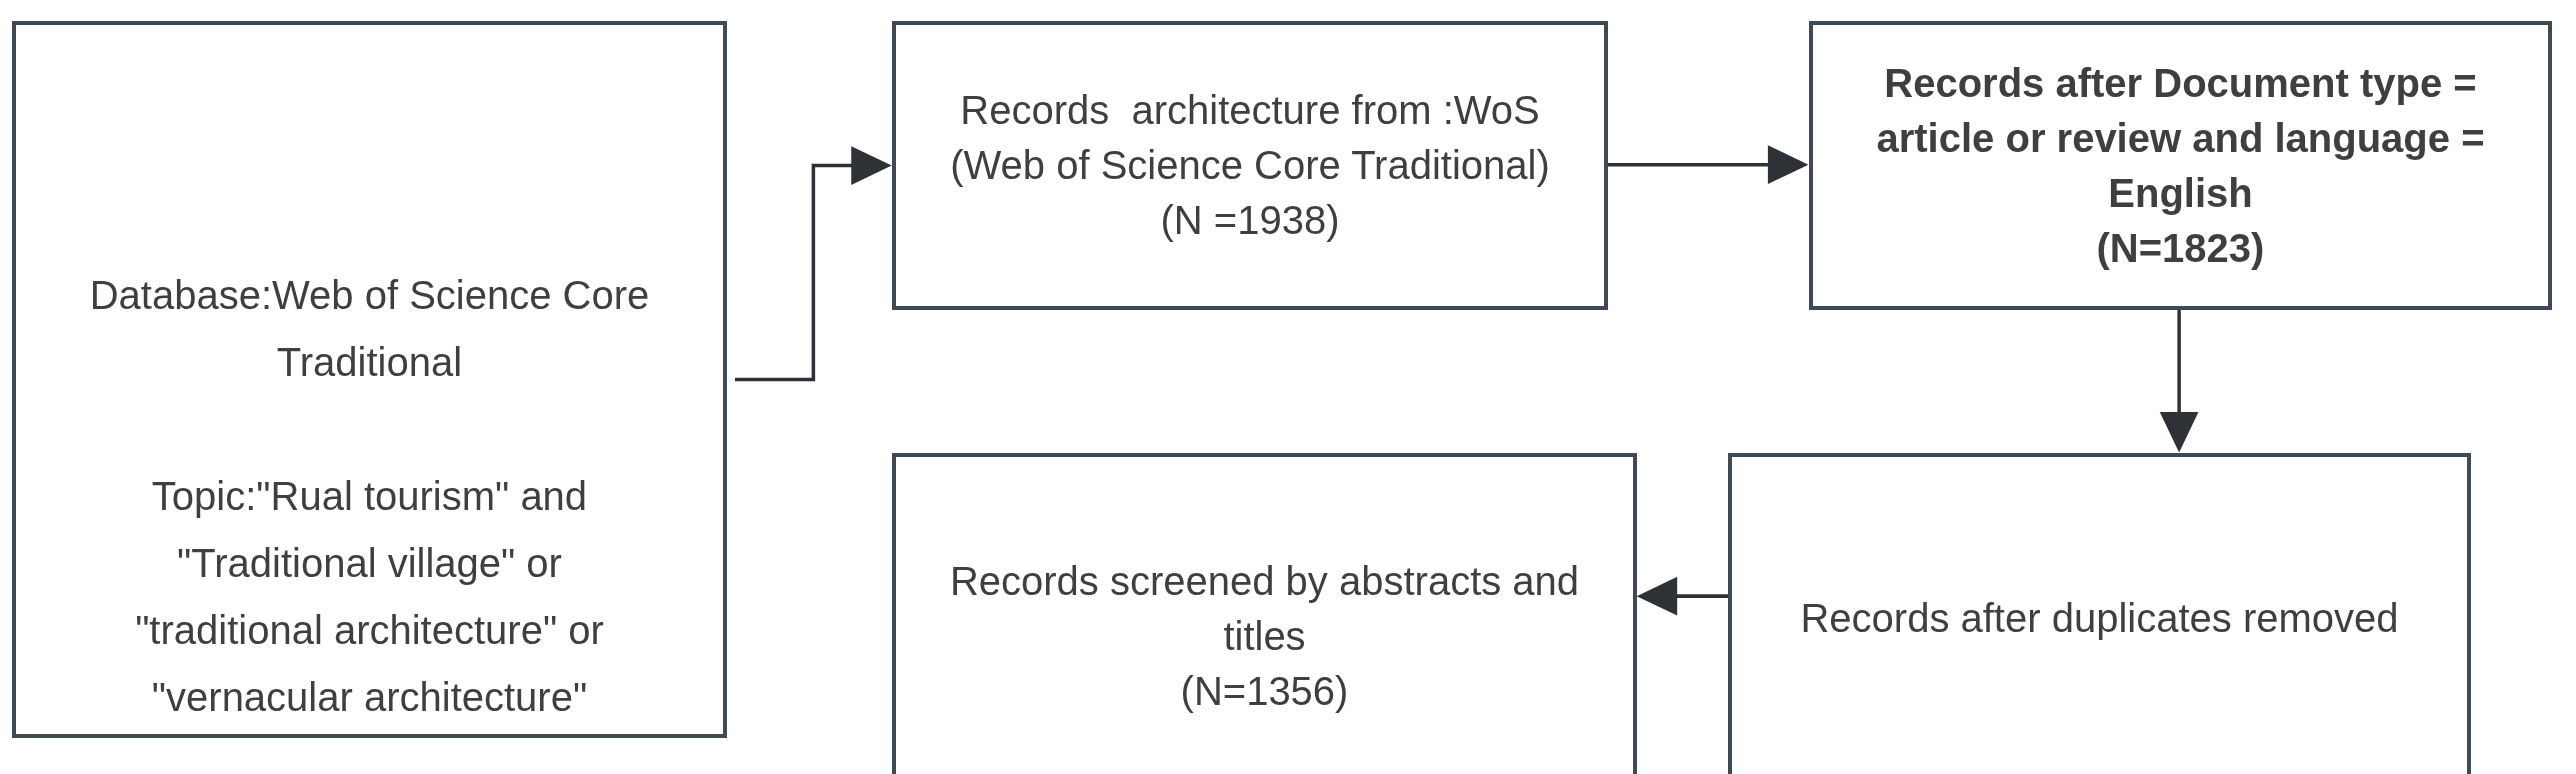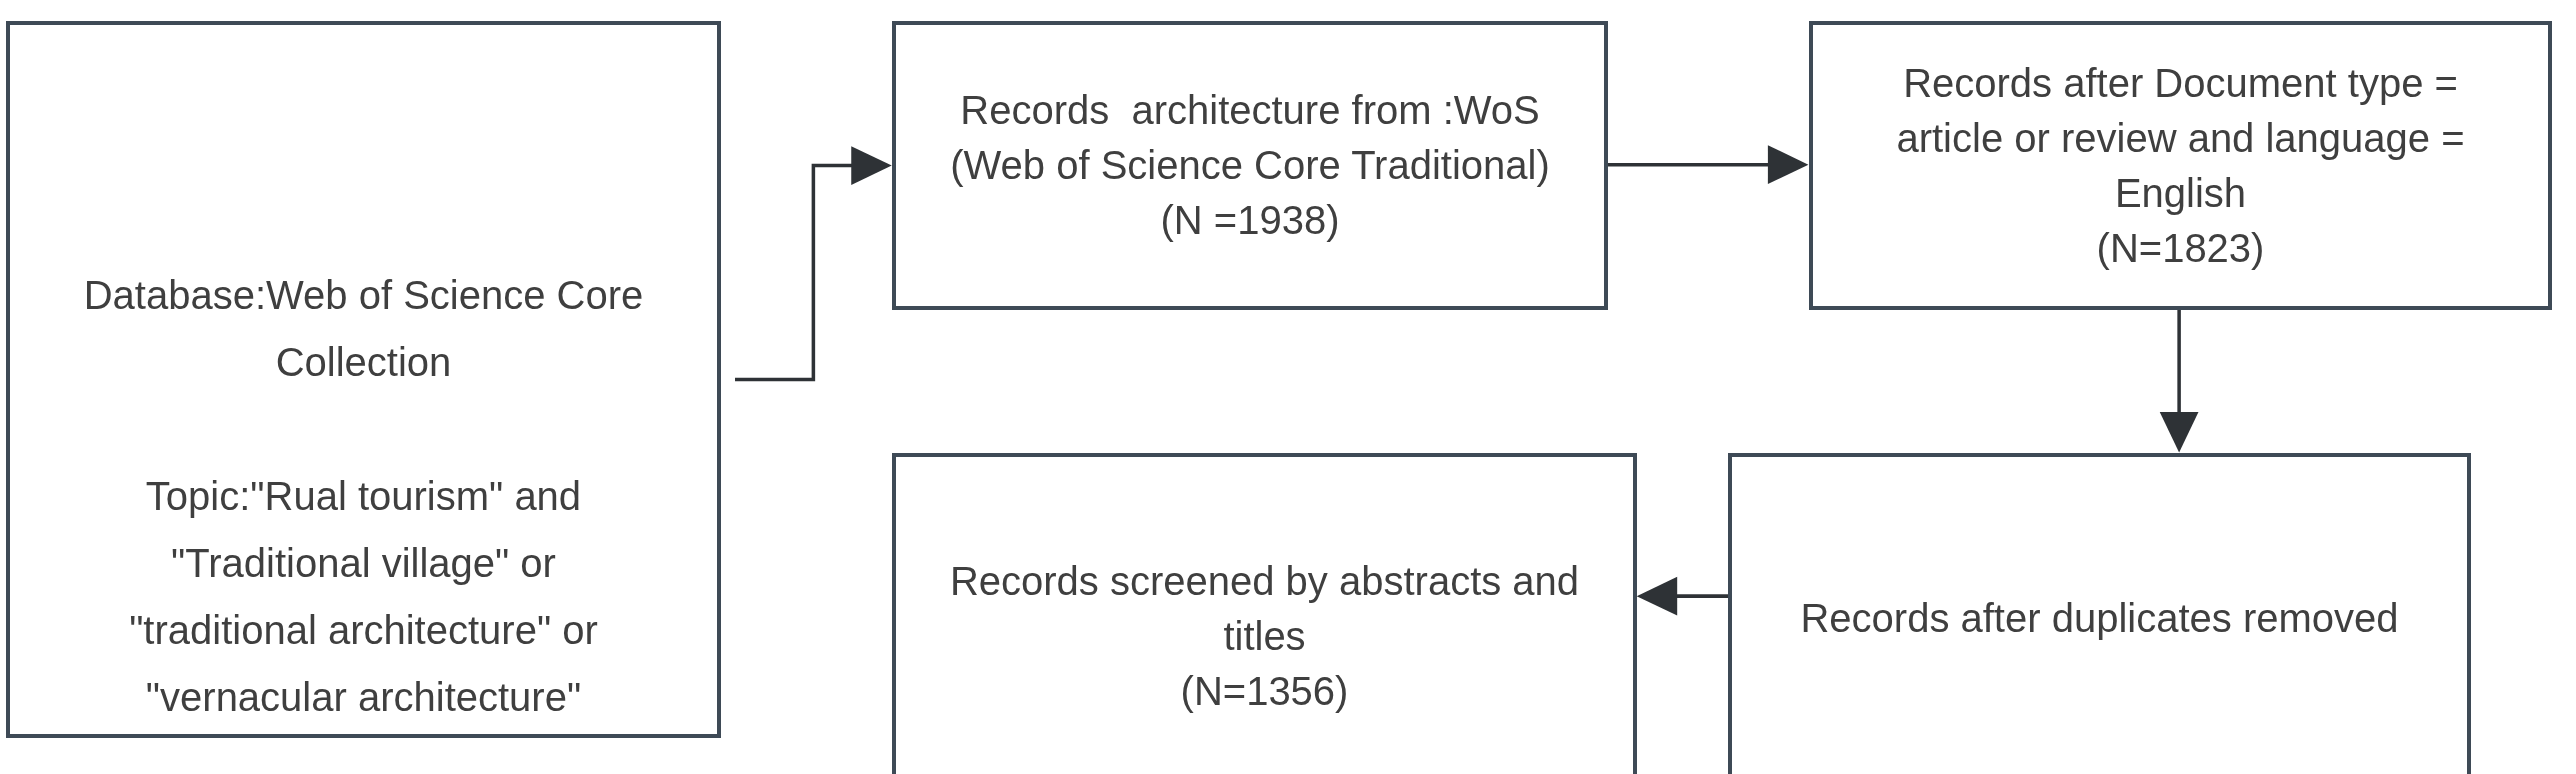--- a/index.html
+++ b/index.html
@@ -40,24 +40,24 @@
     justify-content:center;
     text-align:center;
   }
   .box-text{
     font-size:40px;
     line-height:55px;
     color:var(--text);
   }
   .line{white-space:pre;}
   .line:empty::before{content:"\00a0";}
-  .box--database{left:6px;top:21px;width:715px;height:717px;padding-top:233px;}
+  .box--database{left:12px;top:21px;width:715px;height:717px;padding-top:233px;}
   .box--database .box-text{line-height:67px;}
   .box--identified{left:892px;top:21px;width:716px;height:289px;}
-  .box--doctype{left:1809px;top:21px;width:743px;height:289px;}
+  .box--doctype{left:1809px;top:21px;width:743px;height:289px;font-weight:bold;}
   .box--duplicates{left:1728px;top:453px;width:743px;height:330px;}
   .box--screened{left:892px;top:453px;width:745px;height:366px;}
 </style>
 </head>
 <body>
 
 <div class="canvas">
 
   <svg class="arrows" viewBox="0 0 2924 879">
     <g>
@@ -74,21 +74,21 @@
     </g>
     <g>
       <path d="M 2053 677 L 1902 677"></path>
       <polygon points="1904,655 1858,677 1904,699"></polygon>
     </g>
   </svg>
 
   <div class="box box--database">
     <div class="box-text">
       <div class="line">Database:Web of Science Core</div>
-      <div class="line">Collection</div>
+      <div class="line">Traditional</div>
       <div class="line"></div>
       <div class="line">Topic:"Rual tourism" and</div>
       <div class="line">"Traditional village" or</div>
       <div class="line">"traditional architecture" or</div>
       <div class="line">"vernacular architecture"</div>
     </div>
   </div>
 
   <div class="box box--identified">
     <div class="box-text">

